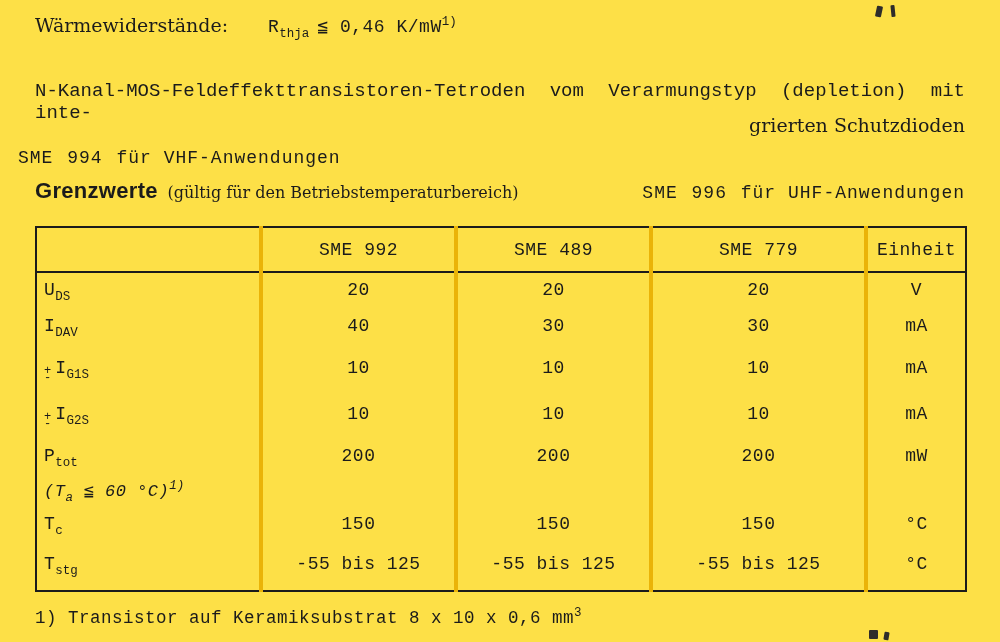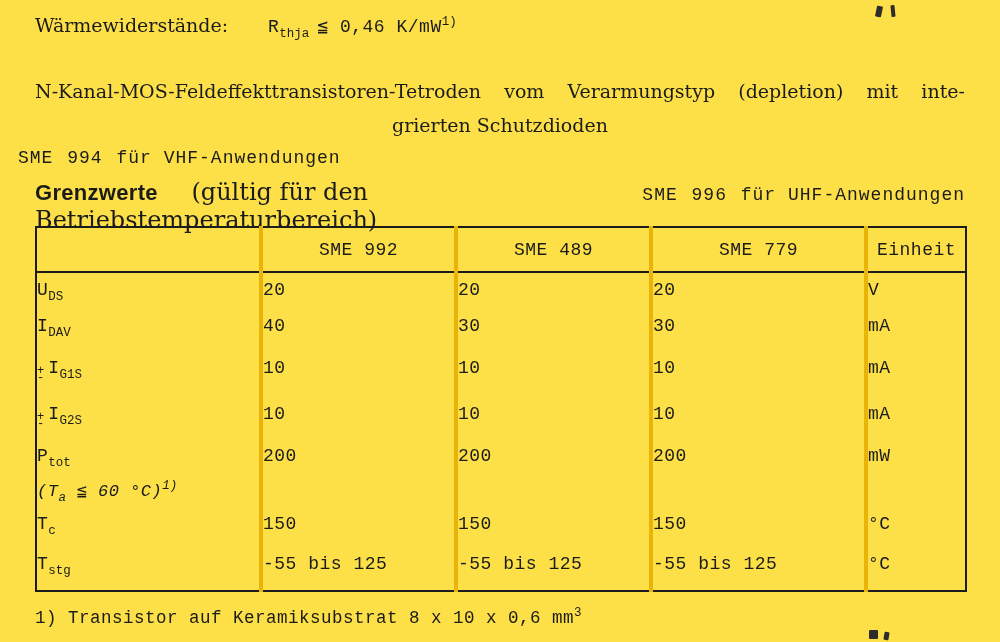--- a/index.html
+++ b/index.html
@@ -27,61 +27,62 @@
   .tsup { font-size: 12.5px; vertical-align: 7px; letter-spacing: 0; }
   .fval { margin-left: 8px; }
 
   
   .para-line1 {
     position: absolute; left: 35px; top: 80px; width: 930px;
     font-size: 19px;
     text-align: justify;
     text-align-last: justify;
     white-space: normal;
+    font-family: Liberation Mono, monospace;
   }
   .row2 {
     position: absolute; left: 35px; top: 114px; width: 930px;
-    display: flex; justify-content: center; align-items: baseline;
+    display: flex; justify-content: flex-end; align-items: baseline;
   }
   .para-line2 { font-size: 19px; }
   .variant { font-size: 18px; letter-spacing: 1px; white-space: pre; }
   .variant .vnum { margin: 0 2px; }
   .variant-992 .vnum { font-weight: bold; }
   .sme994-row {
     position: absolute; left: 18px; top: 148px; width: 930px;
     text-align: left;
   }
   .section-row {
     position: absolute; left: 35px; top: 178px; width: 930px;
     display: flex; justify-content: space-between; align-items: baseline;
   }
   .gtitle {
     font-family: "Liberation Sans", sans-serif;
     font-weight: bold; font-size: 22px; letter-spacing: 0.3px;
   }
-  .gsub { font-size: 24px; margin-left: 24px; }
+  .gsub { font-size: 16px; margin-left: 0; }
 
   
   .limits-table {
     position: absolute; left: 35px; top: 226px; width: 930px;
     border-collapse: collapse; table-layout: fixed;
     font-size: 18px; letter-spacing: 0.5px;
     border: 2px solid #1b1b1b;
     font-family: "Liberation Mono", monospace;
   }
   .limits-table th, .limits-table td { border-left: 4px solid #eab308; }
   .limits-table th:first-child, .limits-table td:first-child { border-left: none; }
   .limits-table thead th {
     height: 45px; border-bottom: 2px solid #1b1b1b;
     font-weight: normal; text-align: center; vertical-align: middle;
   }
   .limits-table tbody td {
-    vertical-align: top; padding-top: 7px; 
-  }
-  .limits-table tbody td.param { text-align: left; }
+    vertical-align: top; padding-top: 7px; text-align: center;
+  }
+  .limits-table tbody td.param { text-align: left; padding-left: 7px; }
   .limits-table tbody tr:nth-child(1) { height: 37px; }
   .limits-table tbody tr:nth-child(2) { height: 42px; }
   .limits-table tbody tr:nth-child(3) { height: 46px; }
   .limits-table tbody tr:nth-child(4) { height: 42px; }
   .limits-table tbody tr:nth-child(5) { height: 68px; }
   .limits-table tbody tr:nth-child(6) { height: 40px; }
   .limits-table tbody tr:nth-child(7) { height: 44px; }
   .pm {
     display: inline-flex; flex-direction: column;
     font-size: 12px; line-height: 7px; letter-spacing: 0;

